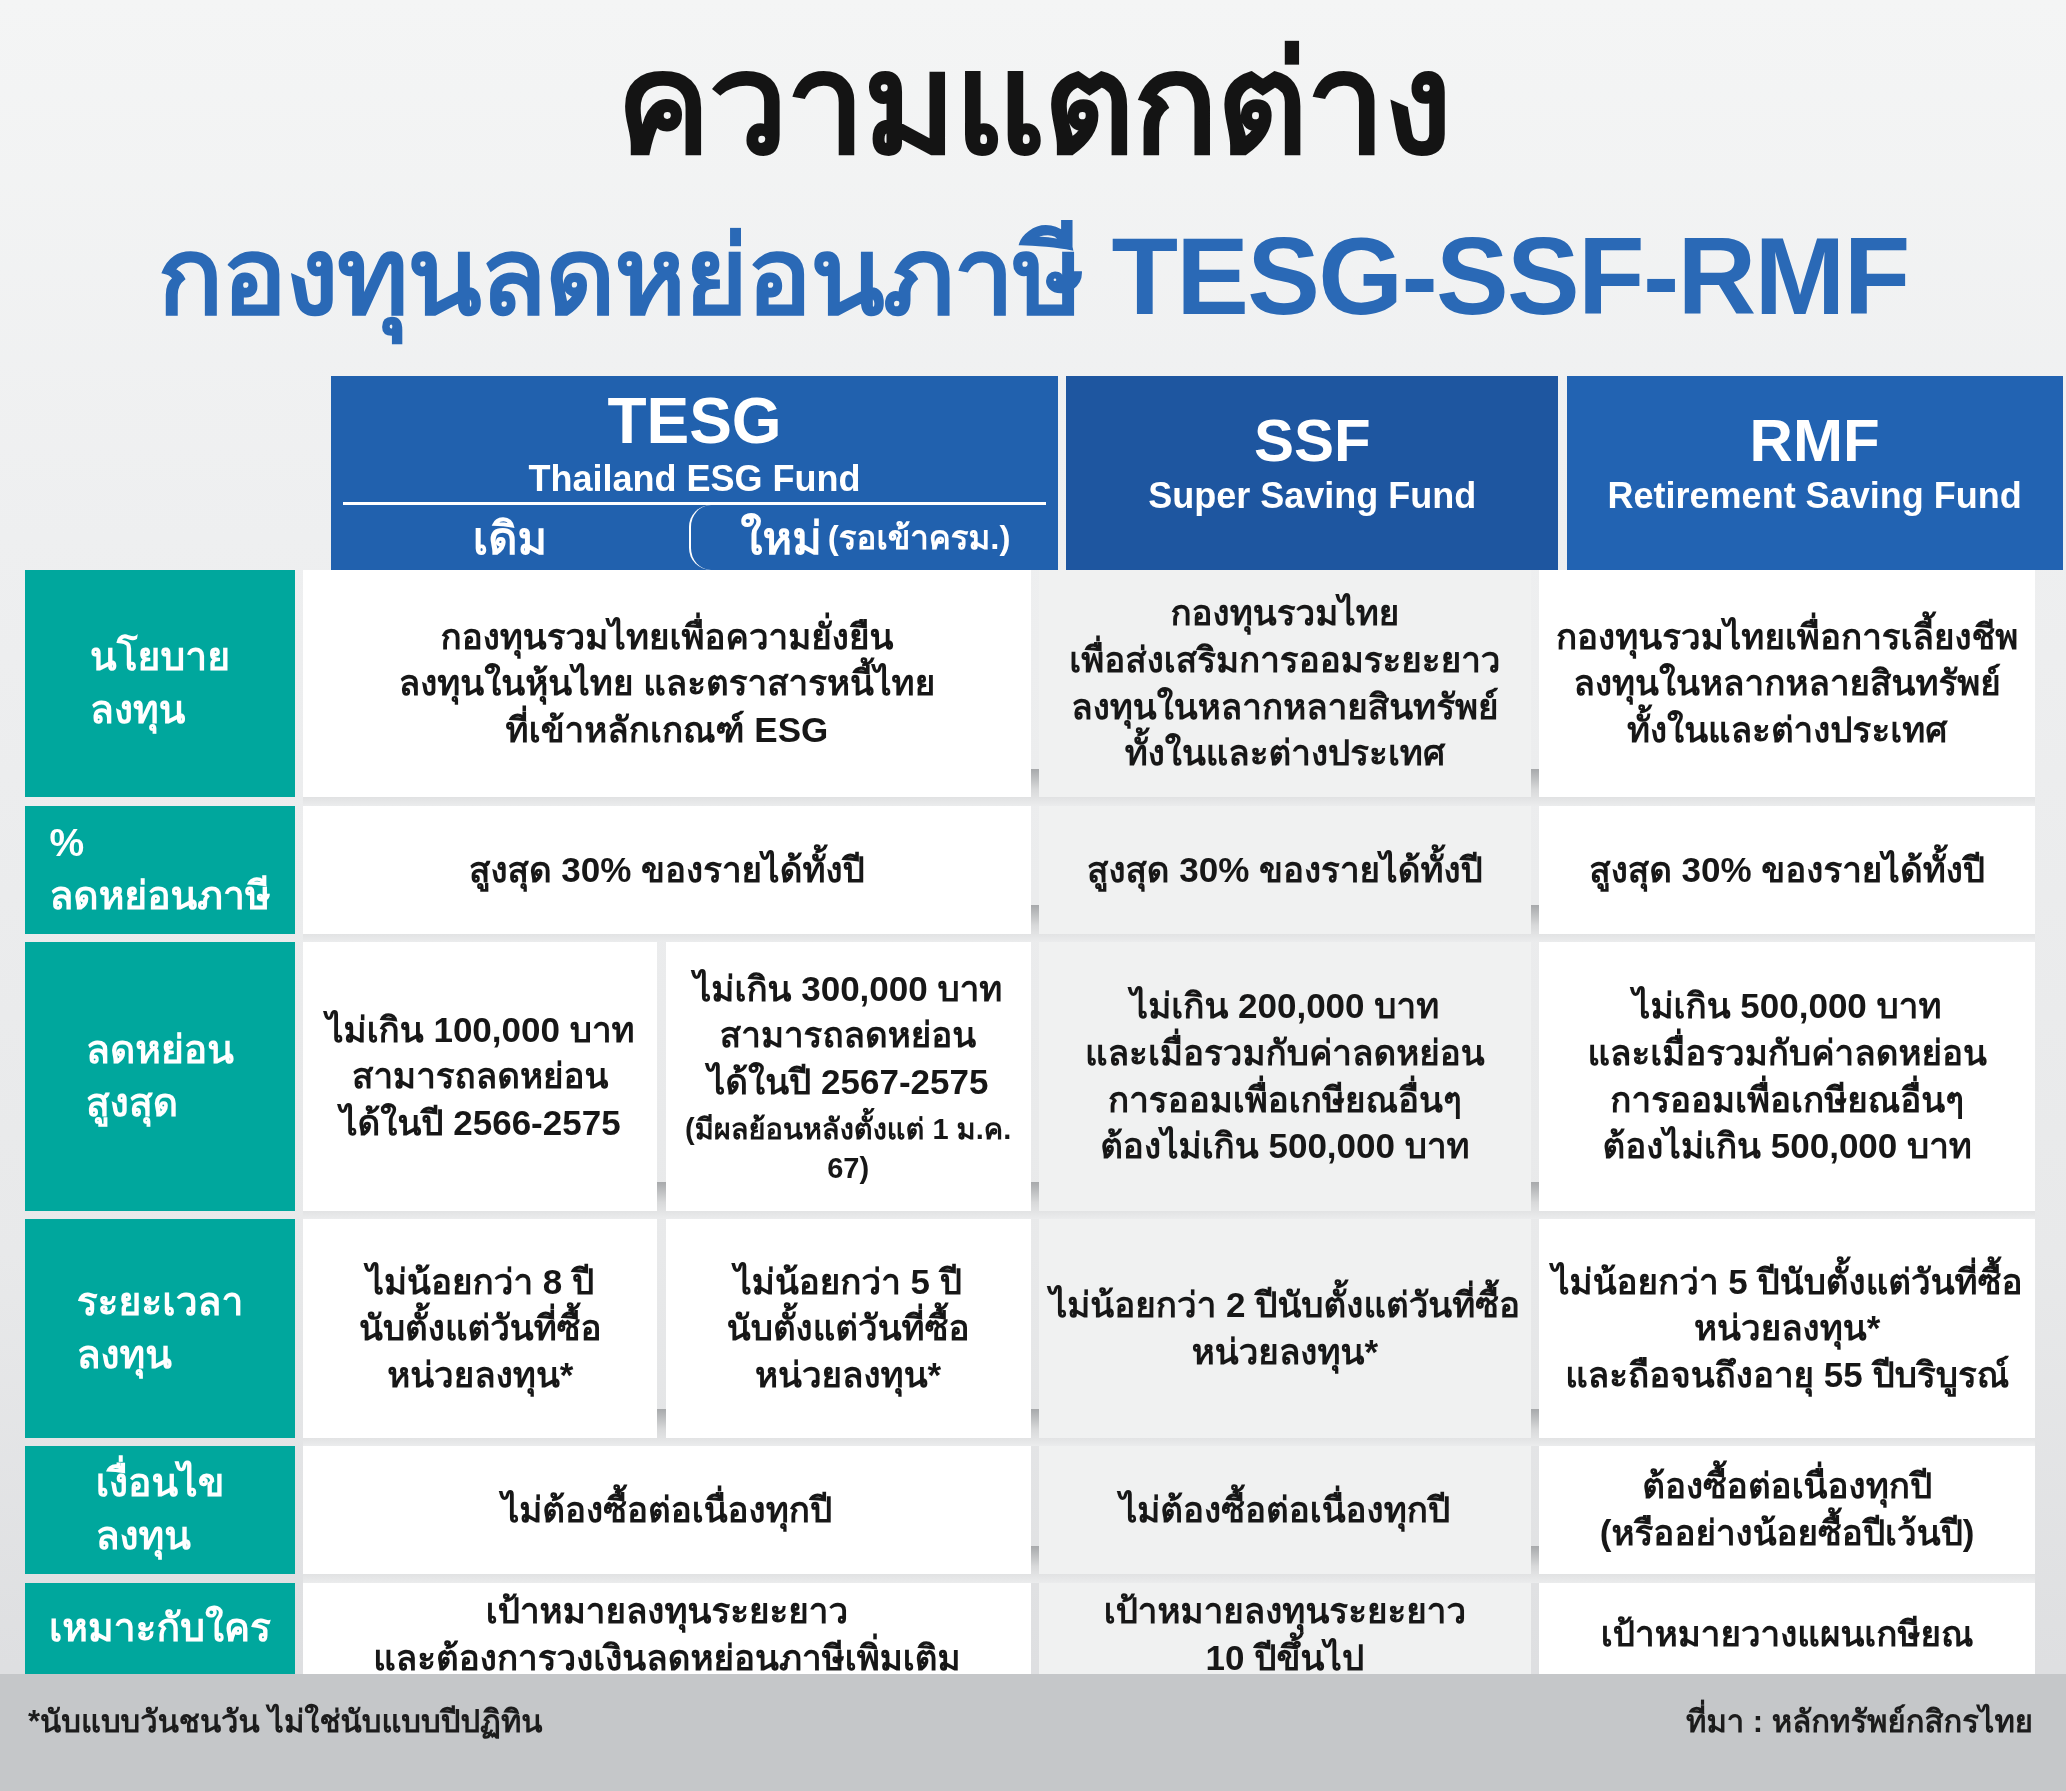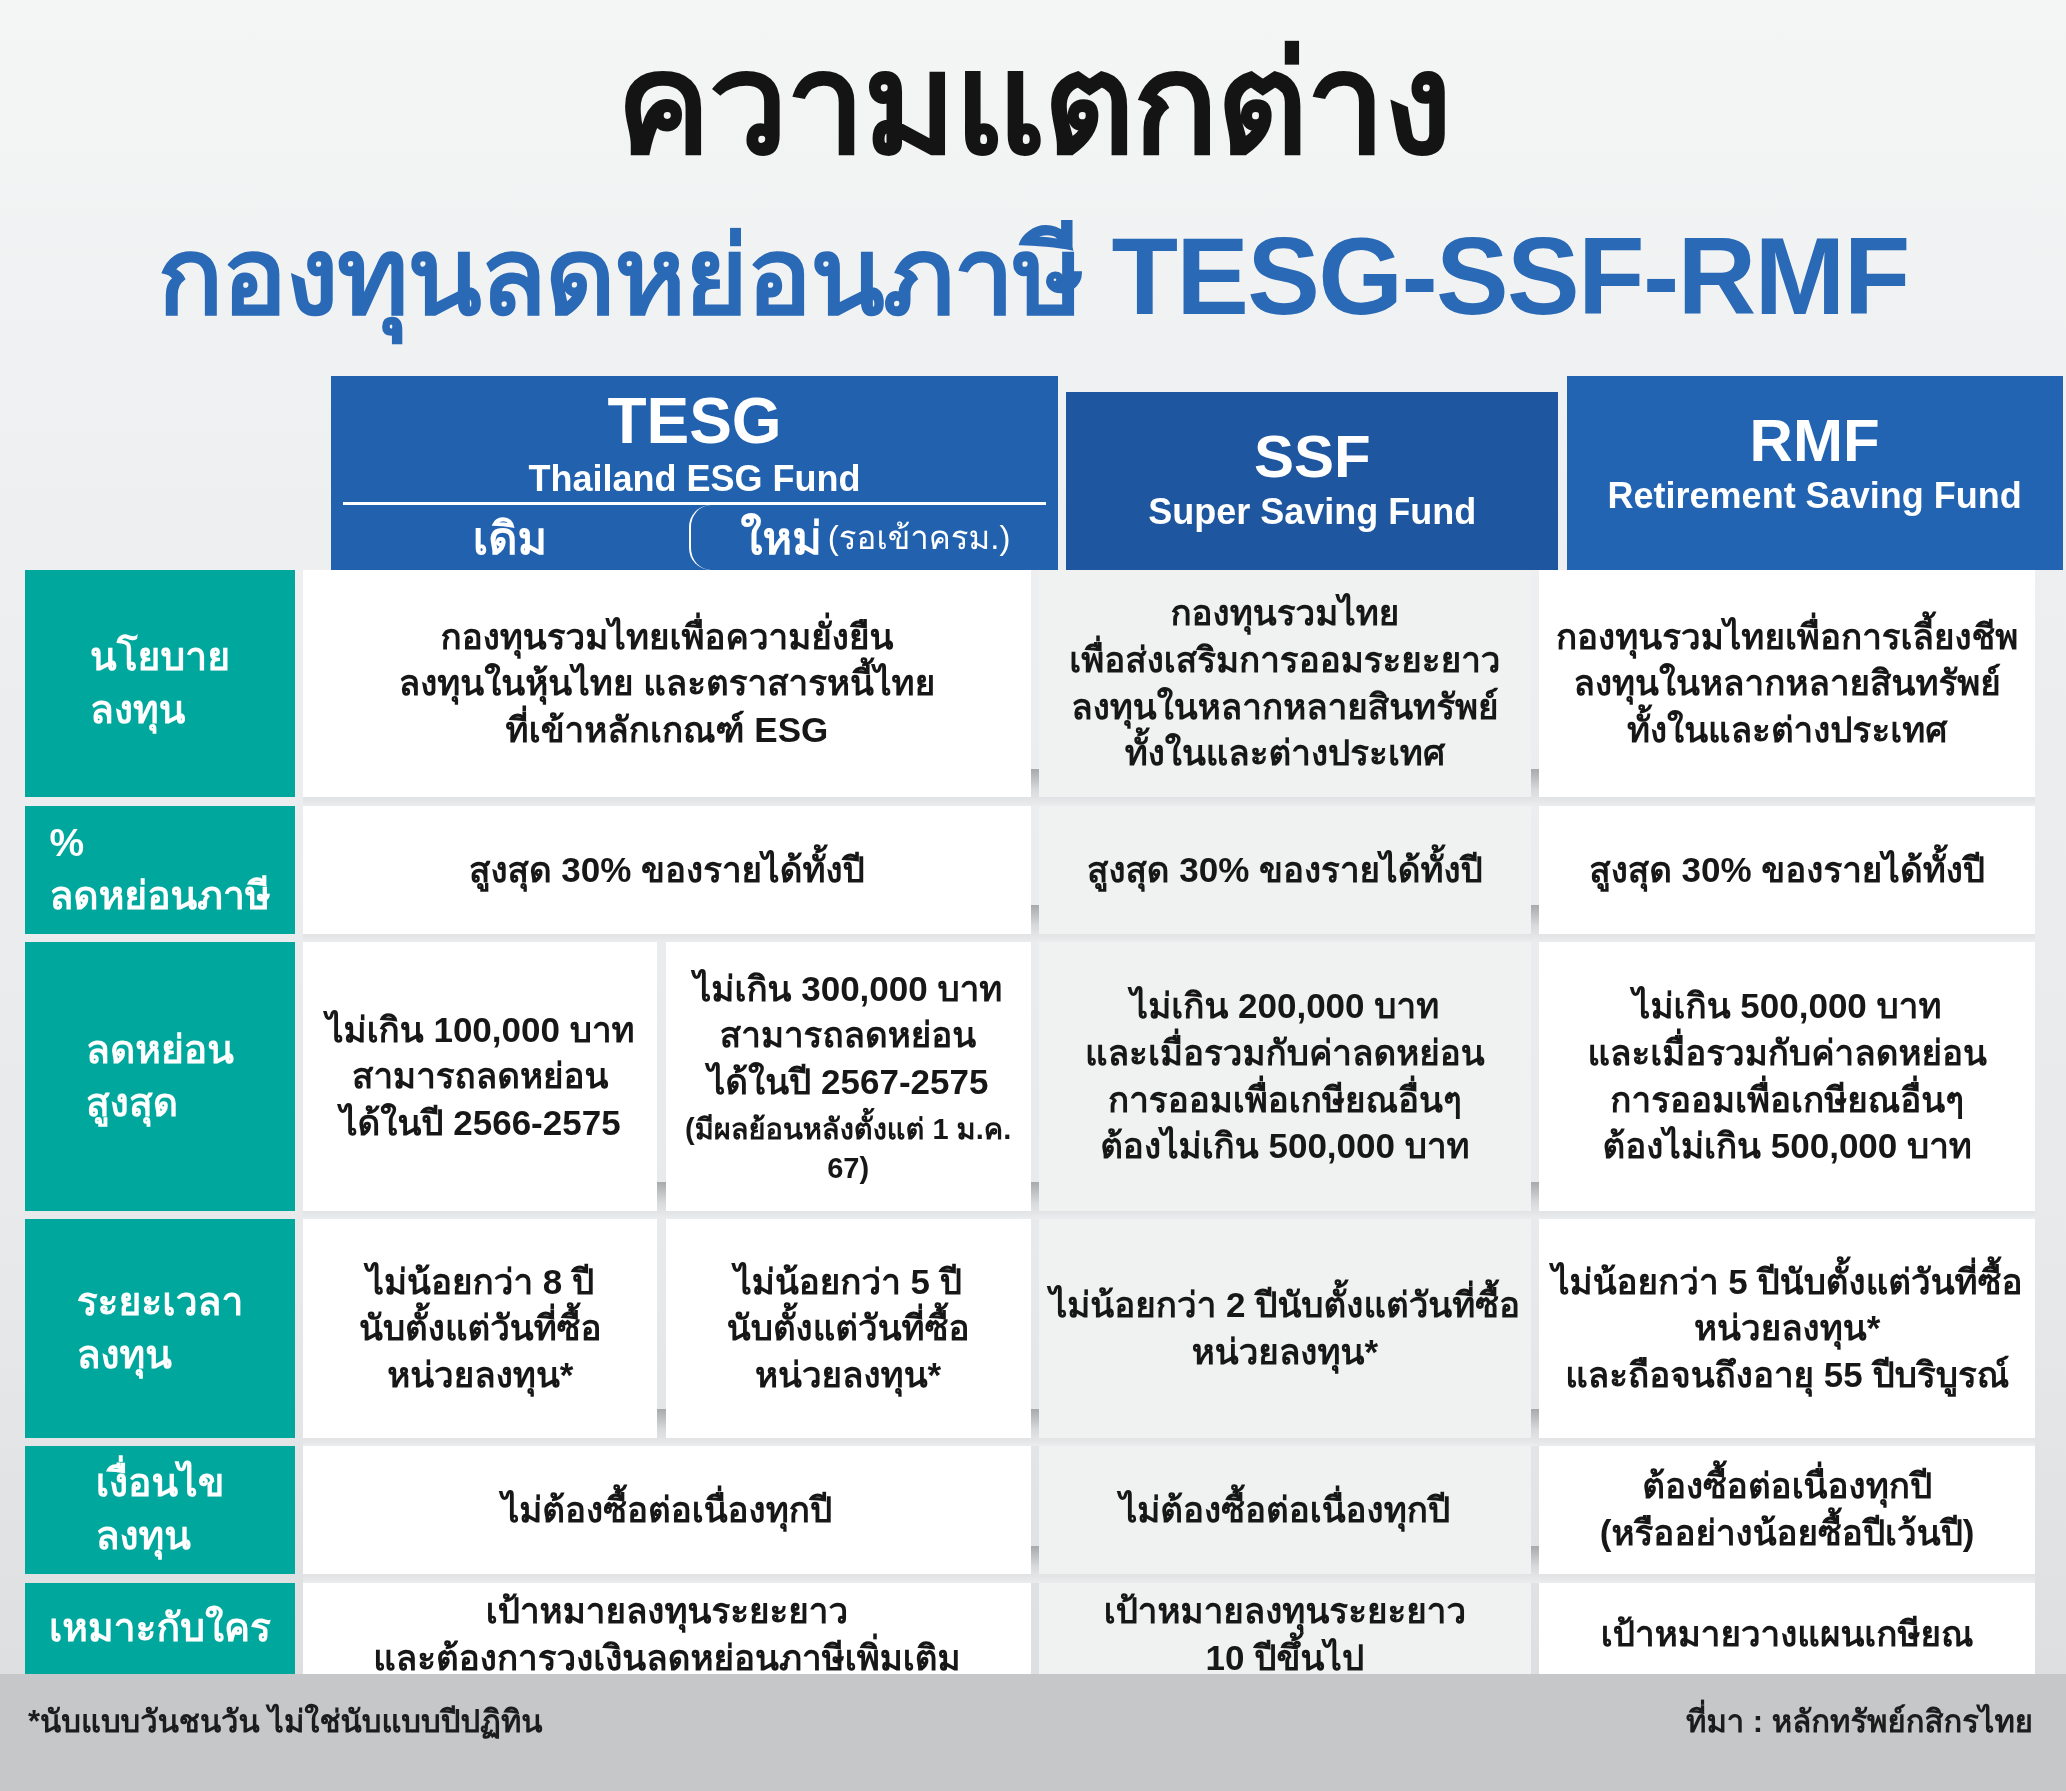--- a/index.html
+++ b/index.html
@@ -12,31 +12,31 @@
   .main-title{position:absolute;top:15px;left:0;width:100%;text-align:center;
     font-size:142px;font-weight:900;color:#141414;letter-spacing:-2.5px;line-height:1.25;}
   .sub-title{position:absolute;top:200px;left:0;width:100%;text-align:center;
     font-size:109px;font-weight:900;color:#2a69b6;letter-spacing:-1.7px;line-height:1.4;}
 
   
   .hdr{position:absolute;left:303px;top:376px;width:1732px;height:194px;
        display:grid;grid-template-columns:727px 492px 496px;column-gap:8.3px;padding-left:28px;}
   .hdr-block{color:#fff;text-align:center;position:relative;}
   .hdr-tesg{background:#2161ae;}
-  .hdr-ssf{background:#1e56a0;margin-top:16px;}
+  .hdr-ssf{background:#1e56a0;}
   .hdr-rmf{background:#2263b2;}
   .hdr-name{font-size:64px;font-weight:800;line-height:1.05;padding-top:11.6px;}
   .hdr-name-sm{font-size:60px;font-weight:800;line-height:1.05;padding-top:33px;}
   .hdr-full{font-size:36px;font-weight:700;margin-top:3.3px;}
   .hdr-rule{position:absolute;left:11.6px;right:11.6px;top:126px;height:3.3px;background:#fff;}
   .hdr-subrow{position:absolute;left:0;right:0;top:129px;bottom:0;display:flex;}
   .hdr-subcell{flex:0 0 358px;display:flex;align-items:center;justify-content:center;border-radius:22px;}
   .hdr-subcell+.hdr-subcell{flex:0 0 369px;border-left:2.5px solid #fff;}
   .hdr-sub-label{font-size:45px;font-weight:800;}
-  .hdr-sub-note{font-size:33px;font-weight:400;margin-left:6px;}
+  .hdr-sub-note{font-size:33px;font-weight:700;margin-left:6px;}
 
   
   .rowgap{position:absolute;left:303px;width:1732px;height:37px;
           background:linear-gradient(180deg,#a7a9ab 0%,#d8d9da 55%,#ebeced 100%);}
 
   
   .row{position:absolute;left:25px;width:2010px;
        display:grid;grid-template-columns:270px 354px 365px 492px 496px;column-gap:8.3px;}
   .rlabel{grid-column:1;position:relative;z-index:3;background:#00a79d;color:#fff;
           display:flex;align-items:center;justify-content:center;text-align:left;

